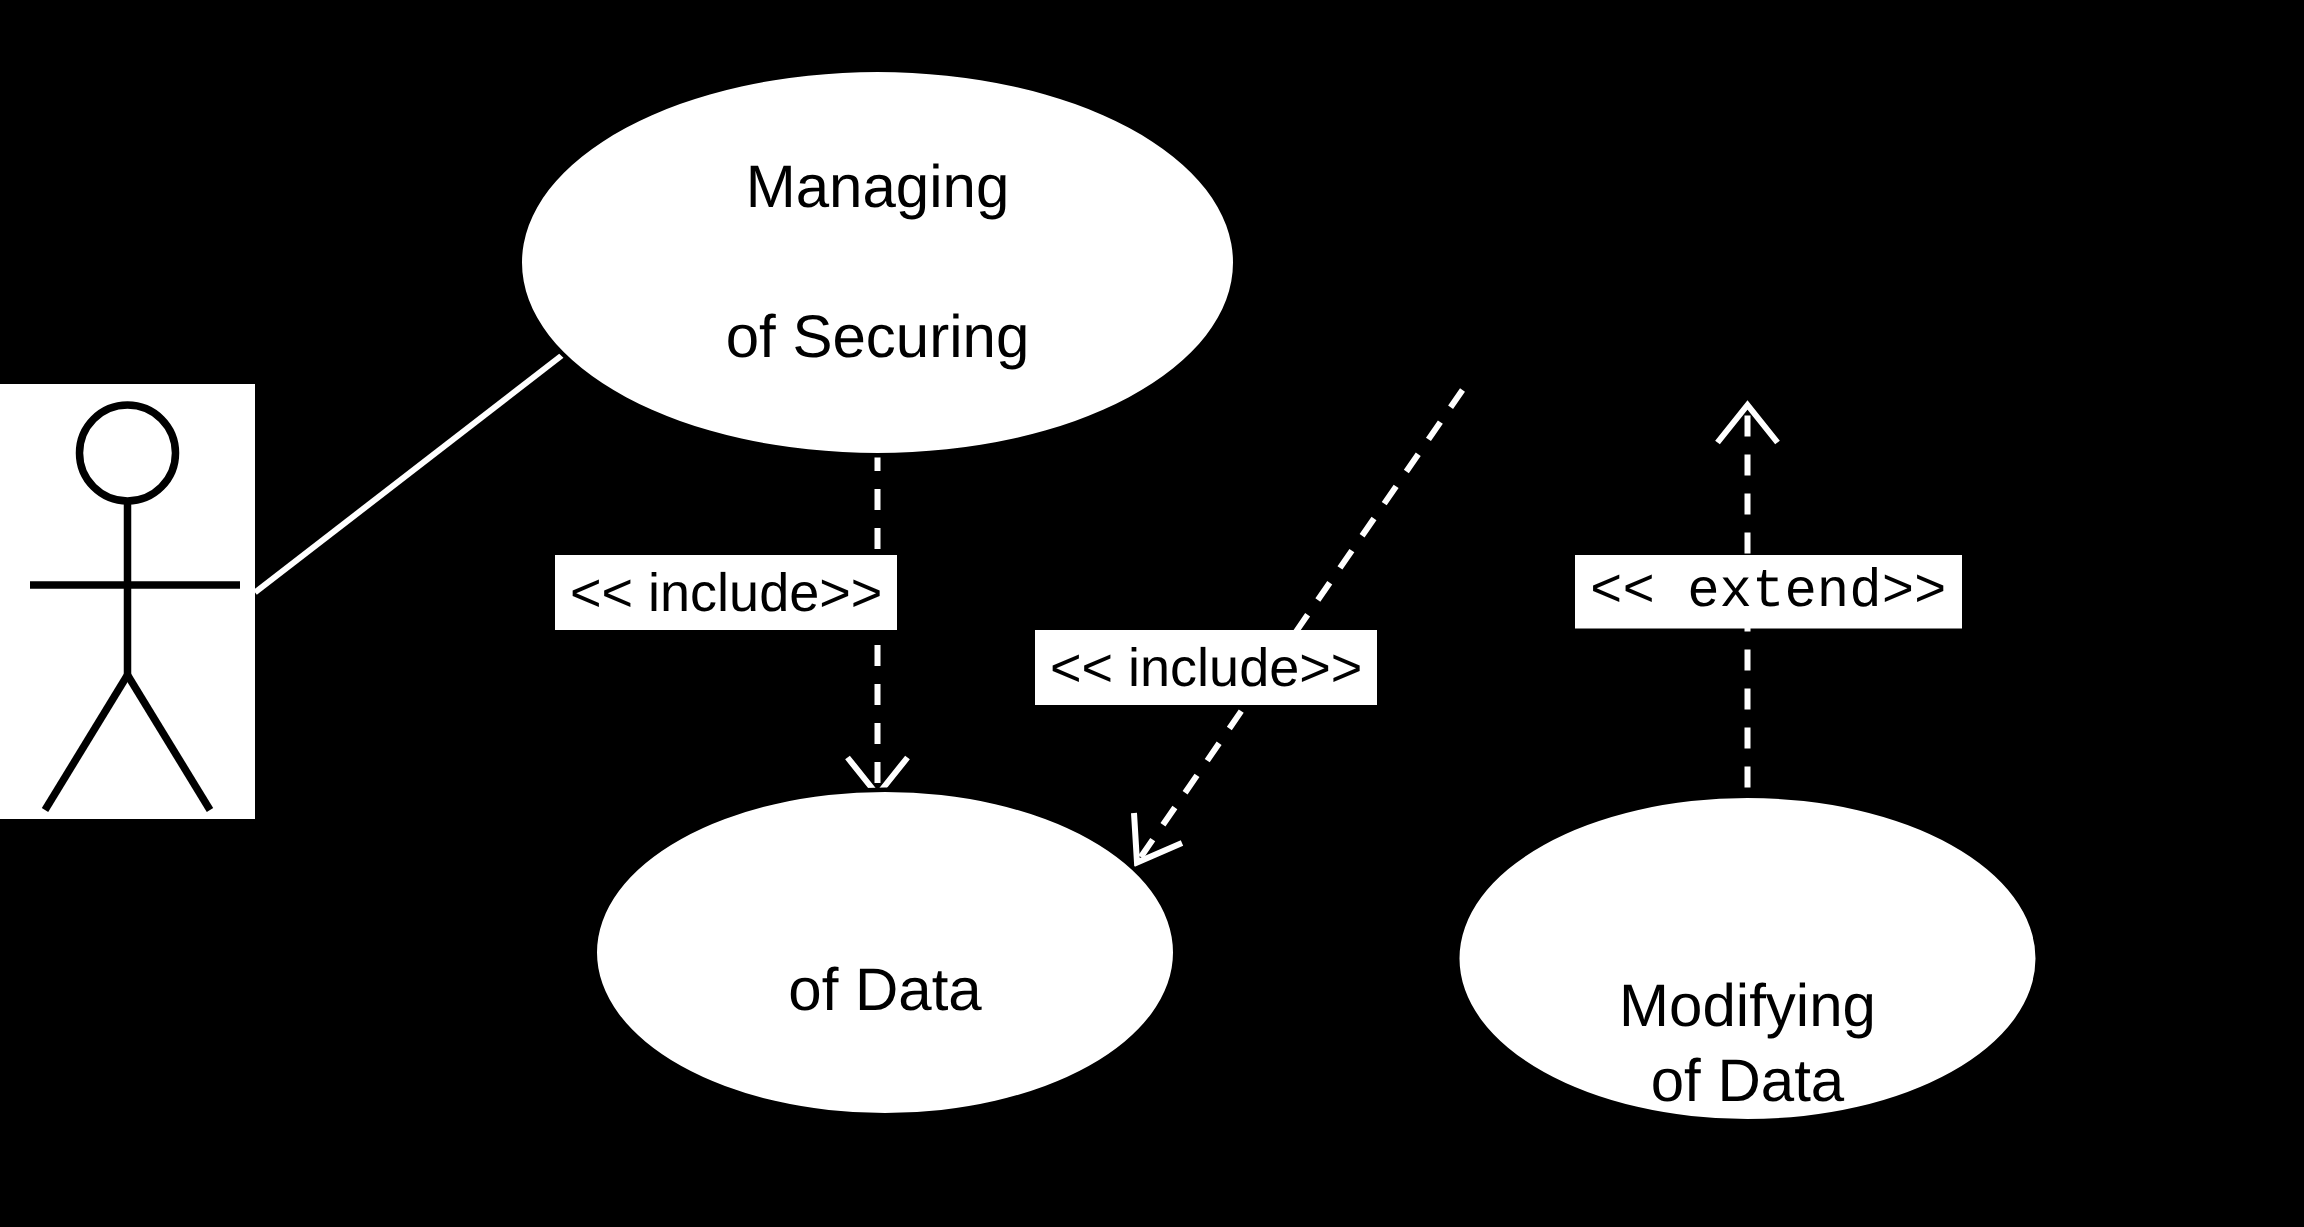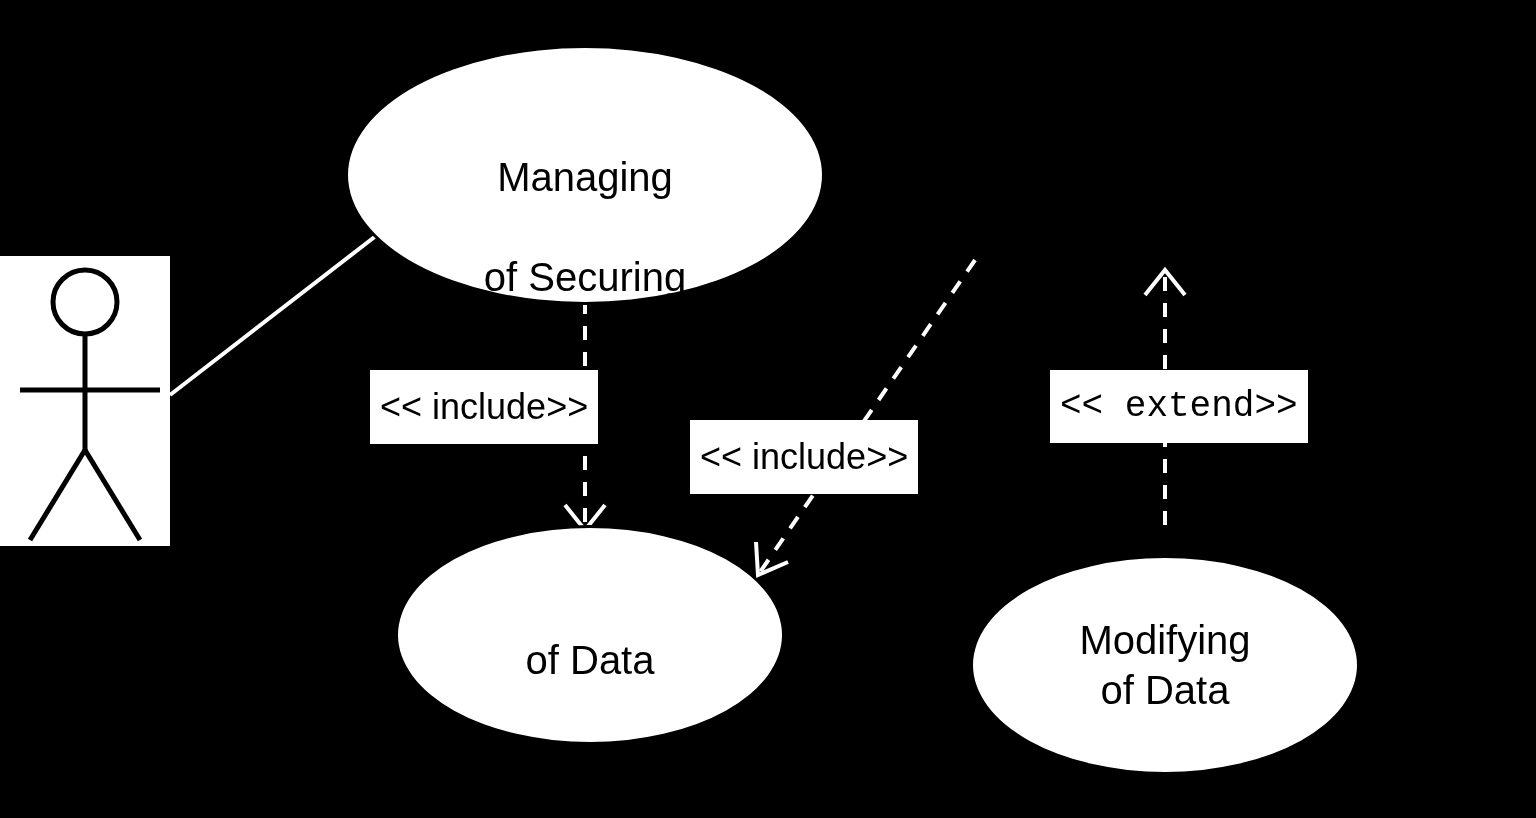--- a/index.html
+++ b/index.html
@@ -31,21 +31,21 @@
     font-size: 40px;
     line-height: 1.25;
     color: #000000;
     padding: 0 20px;
   }
   .relation-label {
     position: absolute;
     background: #ffffff;
     color: #000000;
     font-size: 36px;
-    padding: 16px 10px;
+    padding: 4px 10px;
     white-space: nowrap;
   }
   .actor-box {
     position: absolute;
     background: #ffffff;
   }
   svg.overlay {
     position: absolute;
     left: 0;
     top: 0;
@@ -77,37 +77,37 @@
     <circle cx="85" cy="302" r="32" fill="none" stroke="#000000" stroke-width="5"></circle>
 
     <line x1="85" y1="334" x2="85" y2="450" stroke="#000000" stroke-width="5"></line>
 
     <line x1="20" y1="390" x2="160" y2="390" stroke="#000000" stroke-width="5"></line>
 
     <line x1="85" y1="450" x2="30" y2="540" stroke="#000000" stroke-width="5"></line>
     <line x1="85" y1="450" x2="140" y2="540" stroke="#000000" stroke-width="5"></line>
   </svg>
 
-  <div class="ellipse" style="left:345px; top:45px; width:480px; height:260px;align-items:flex-end;">
+  <div class="ellipse" style="left:345px; top:45px; width:480px; height:260px;">
     <div class="label">
       <span>Managing</span><br>
       <br>
       <span>of Securing</span>
     </div>
   </div>
 
 
   <div class="ellipse" style="left:395px; top:525px; width:390px; height:220px;">
     <div class="label">
       <br>
       <span>of Data</span>
     </div>
   </div>
 
-  <div class="ellipse" style="left:970px; top:555px; width:390px; height:220px;">
+  <div class="ellipse" style="left:970px; top:529px; width:390px; height:220px;align-items:flex-end;">
     <div class="label">
       <span>Modifying</span><br>
       <span>of Data</span>
     </div>
   </div>
 
   <div class="relation-label" style="left:370px; top:370px;">&lt;&lt; include&gt;&gt;</div>
 
   <div class="relation-label" style="left:690px; top:420px;">&lt;&lt; include&gt;&gt;</div>
 

